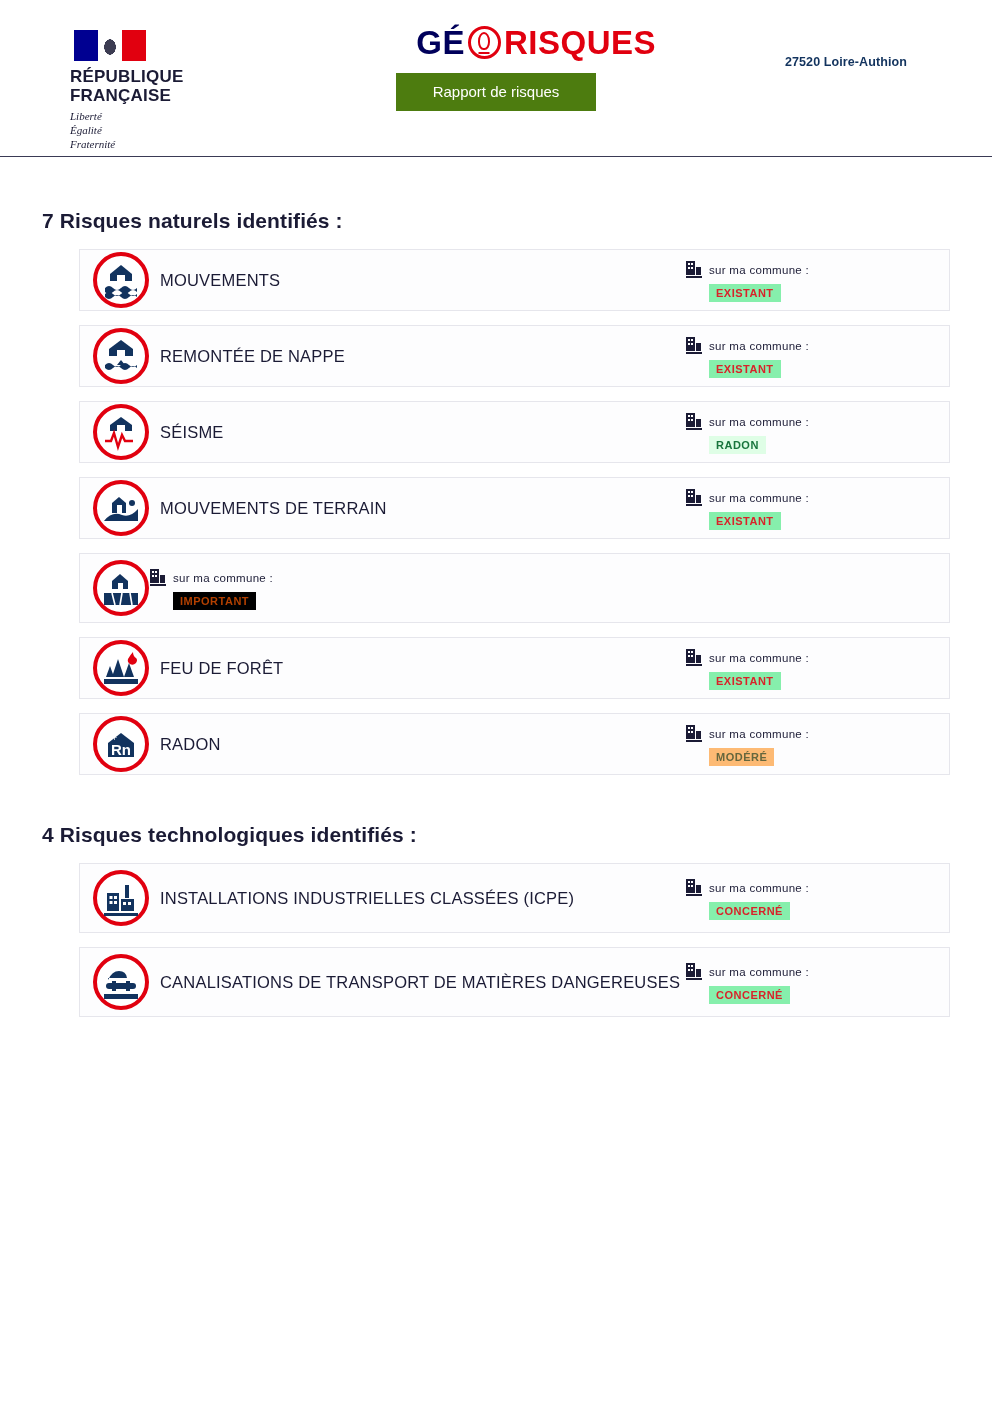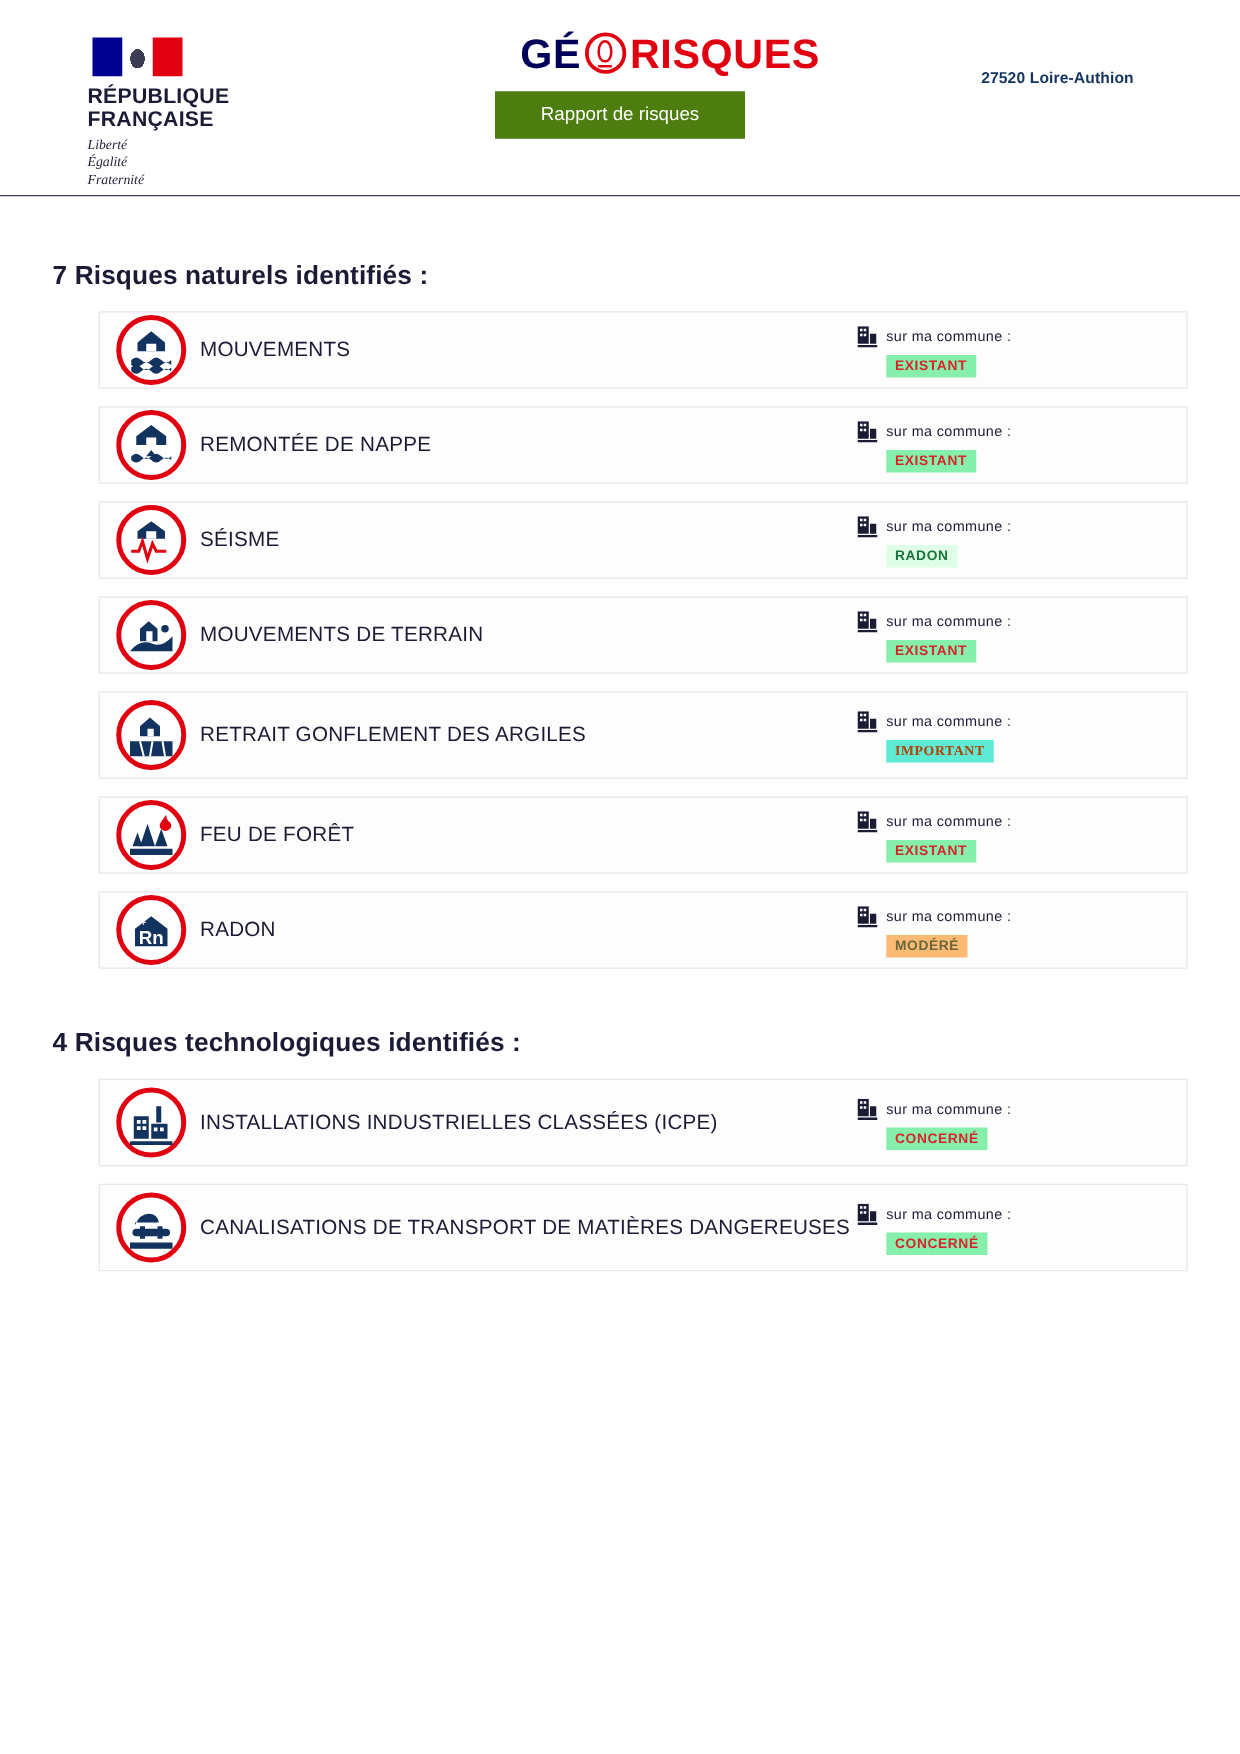--- a/index.html
+++ b/index.html
@@ -199,21 +199,21 @@
   .status-badge {
     display: inline-block;
     margin-top: 6px;
     font-size: 11px;
     font-weight: bold;
     letter-spacing: .5px;
     padding: 3px 7px;
   }
   .badge-red    { color: #d8232a; background: #86efac; }
   .badge-green  { color: #18753c; background: #dffee6; }
-  .badge-orange { color: #b34000; background: #5eead4; font-family: Liberation Serif, serif; }
+  .badge-orange { color: #b34000; background: #000000; }
   .badge-yellow { color: #66673d; background: #fdba74; }
 
   .building-icon { width: 16px; height: 17px; flex: 0 0 auto; margin-top: 1px; }
 </style>
 </head>
 <body>
 
 <div class="header">
 
   <div class="marianne">
@@ -365,21 +365,20 @@
     <div class="risk-row tall">
       <div class="risk-icon">
         <svg width="58" height="58" viewBox="0 0 58 58">
           <circle cx="29" cy="29" r="26" fill="#fff" stroke="#e1000f" stroke-width="4"></circle>
           <path d="M20 30 h16 v-8 l-8 -7 -8 7 z" fill="#12335e"></path>
           <rect x="26" y="24" width="5" height="6" fill="#fff"></rect>
           <path d="M12 34 h34 v12 h-34 z" fill="#12335e"></path>
           <path d="M20 34 l3 12 M30 34 l-2 12 M38 34 l2 12" stroke="#fff" stroke-width="1.6" fill="none"></path>
         </svg>
       </div>
-      <div class="risk-label">RETRAIT GONFLEMENT DES ARGILES</div>
       <div class="risk-status">
         <svg class="building-icon" viewBox="0 0 16 17">
           <rect x="0" y="0" width="9" height="14" fill="#1b1b35"></rect>
           <rect x="2" y="2" width="2" height="2" fill="#fff"></rect>
             <rect x="5" y="2" width="2" height="2" fill="#fff"></rect>
           <rect x="2" y="6" width="2" height="2" fill="#fff"></rect>
             <rect x="5" y="6" width="2" height="2" fill="#fff"></rect>
           <rect x="10" y="6" width="5" height="8" fill="#1b1b35"></rect>
           <rect x="0" y="15" width="16" height="2" fill="#1b1b35"></rect>
         </svg>

